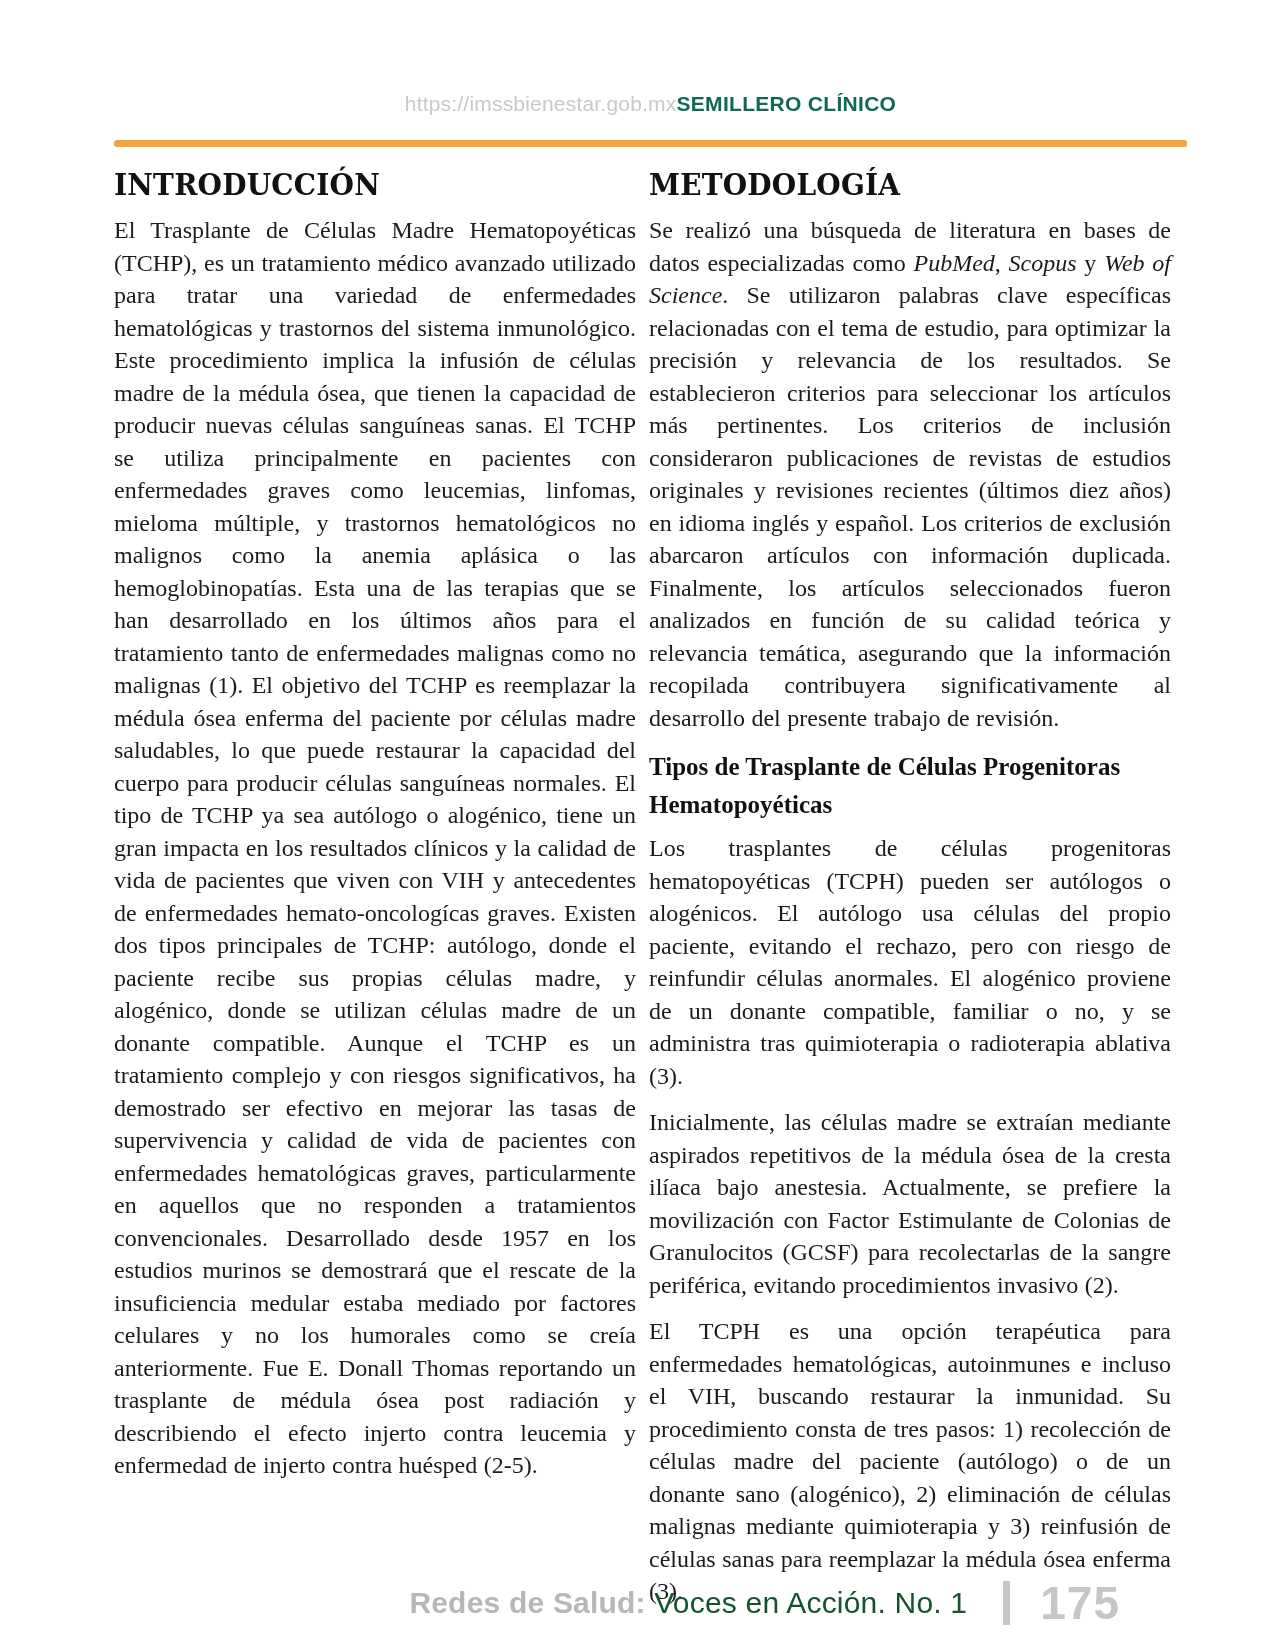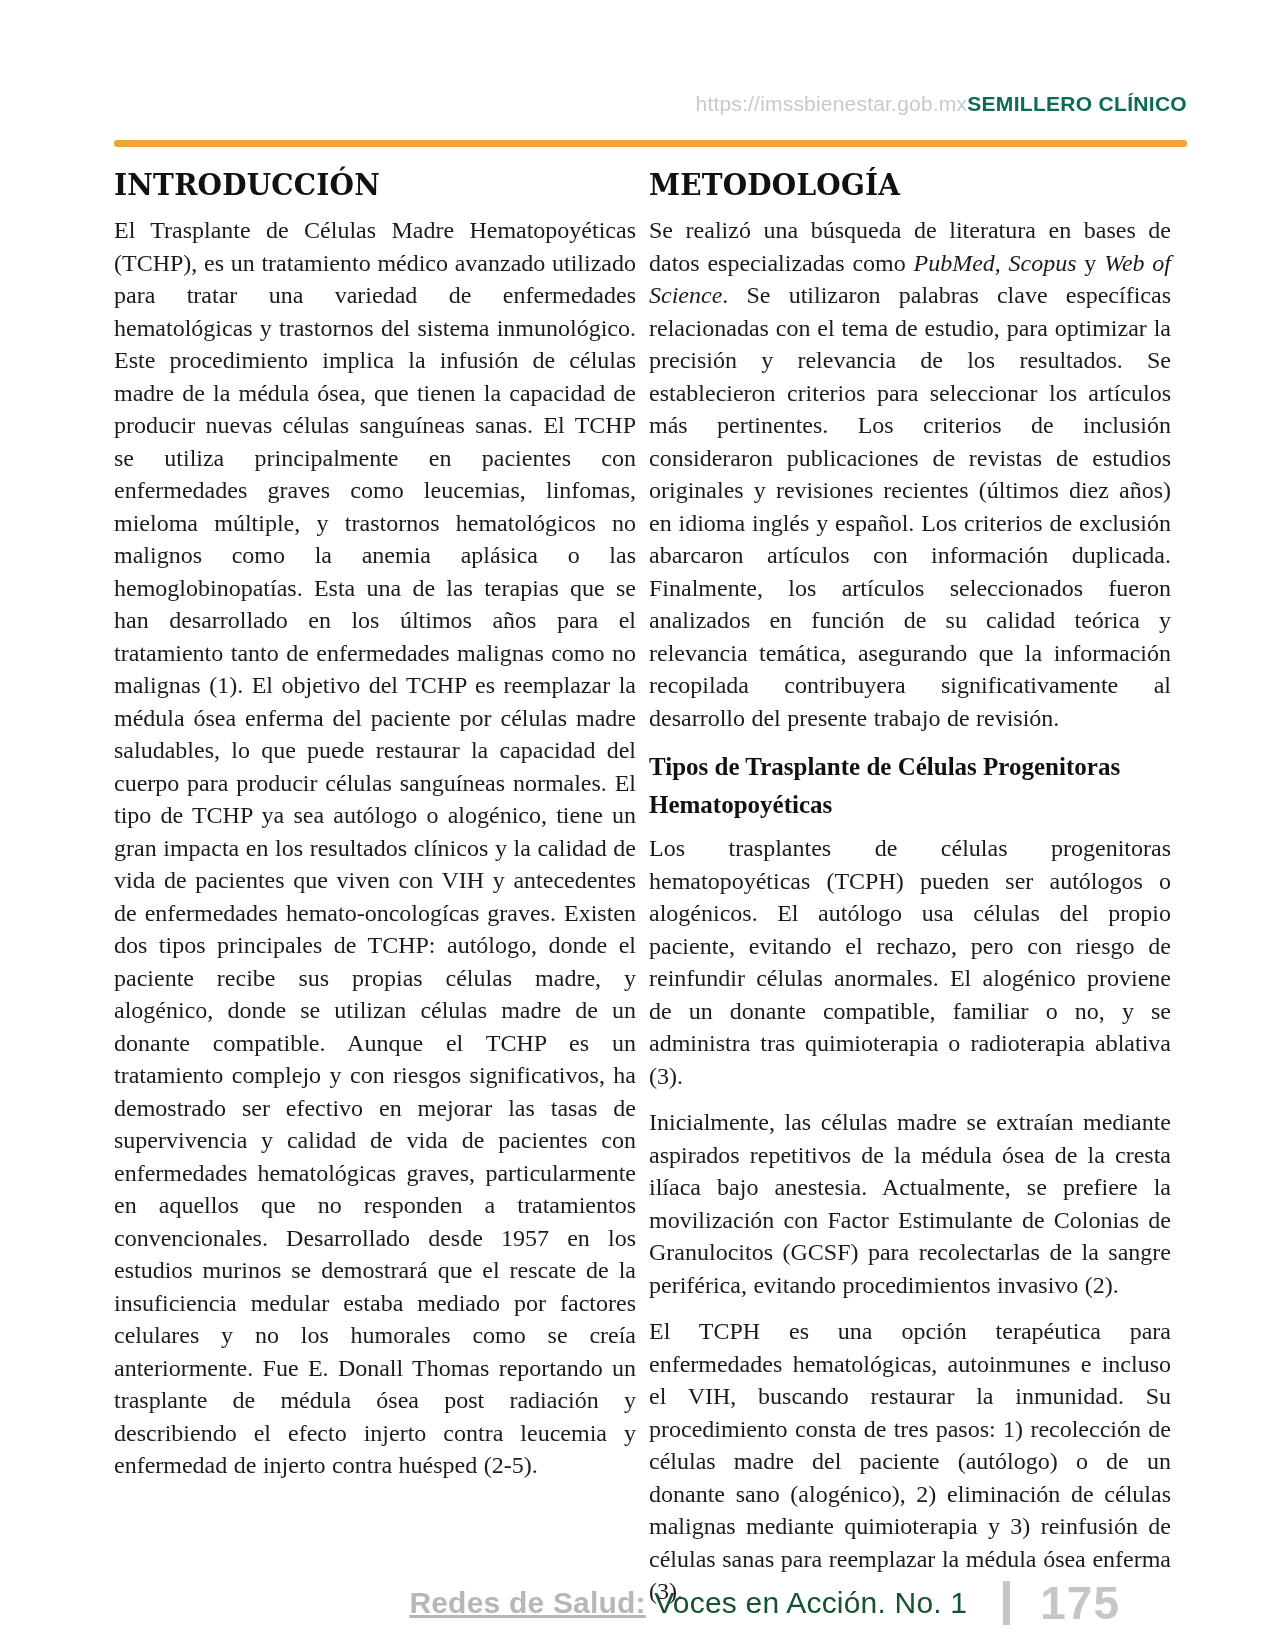--- a/index.html
+++ b/index.html
@@ -14,21 +14,21 @@
   }
   .page-inner {
     position: absolute;
     left: 114px;
     top: 0;
     width: 1073px;
   }
   
   .header {
     display: flex;
-    justify-content: flex-end;
+    justify-content: center;
     align-items: baseline;
     margin-top: 92px;
     font-family: "Liberation Sans", sans-serif;
   }
   .header-url {
     font-size: 21px;
     color: var(--header-gray, #c9c9c9);
     letter-spacing: 0.2px;
   }
   .header-section {
@@ -86,21 +86,21 @@
     display: flex;
     align-items: center;
     font-family: "Liberation Sans", sans-serif;
     color: var(--footer-gray, #bfbfbf);
   }
   .footer-journal {
     font-size: 30px;
     letter-spacing: 0.2px;
     white-space: pre;
   }
-  .footer-journal .bold { font-weight: bold; color: #b7b7b7; text-decoration: underline; }
+  .footer-journal .bold { font-weight: bold; color: #b7b7b7; }
   .footer-journal .rest { color: #14532d; }
   .footer-bar {
     width: 7px;
     height: 44px;
     background: #c6c6c6;
     margin-left: 36px;
     margin-right: 30px;
   }
   .footer-page {
     font-size: 46px;

